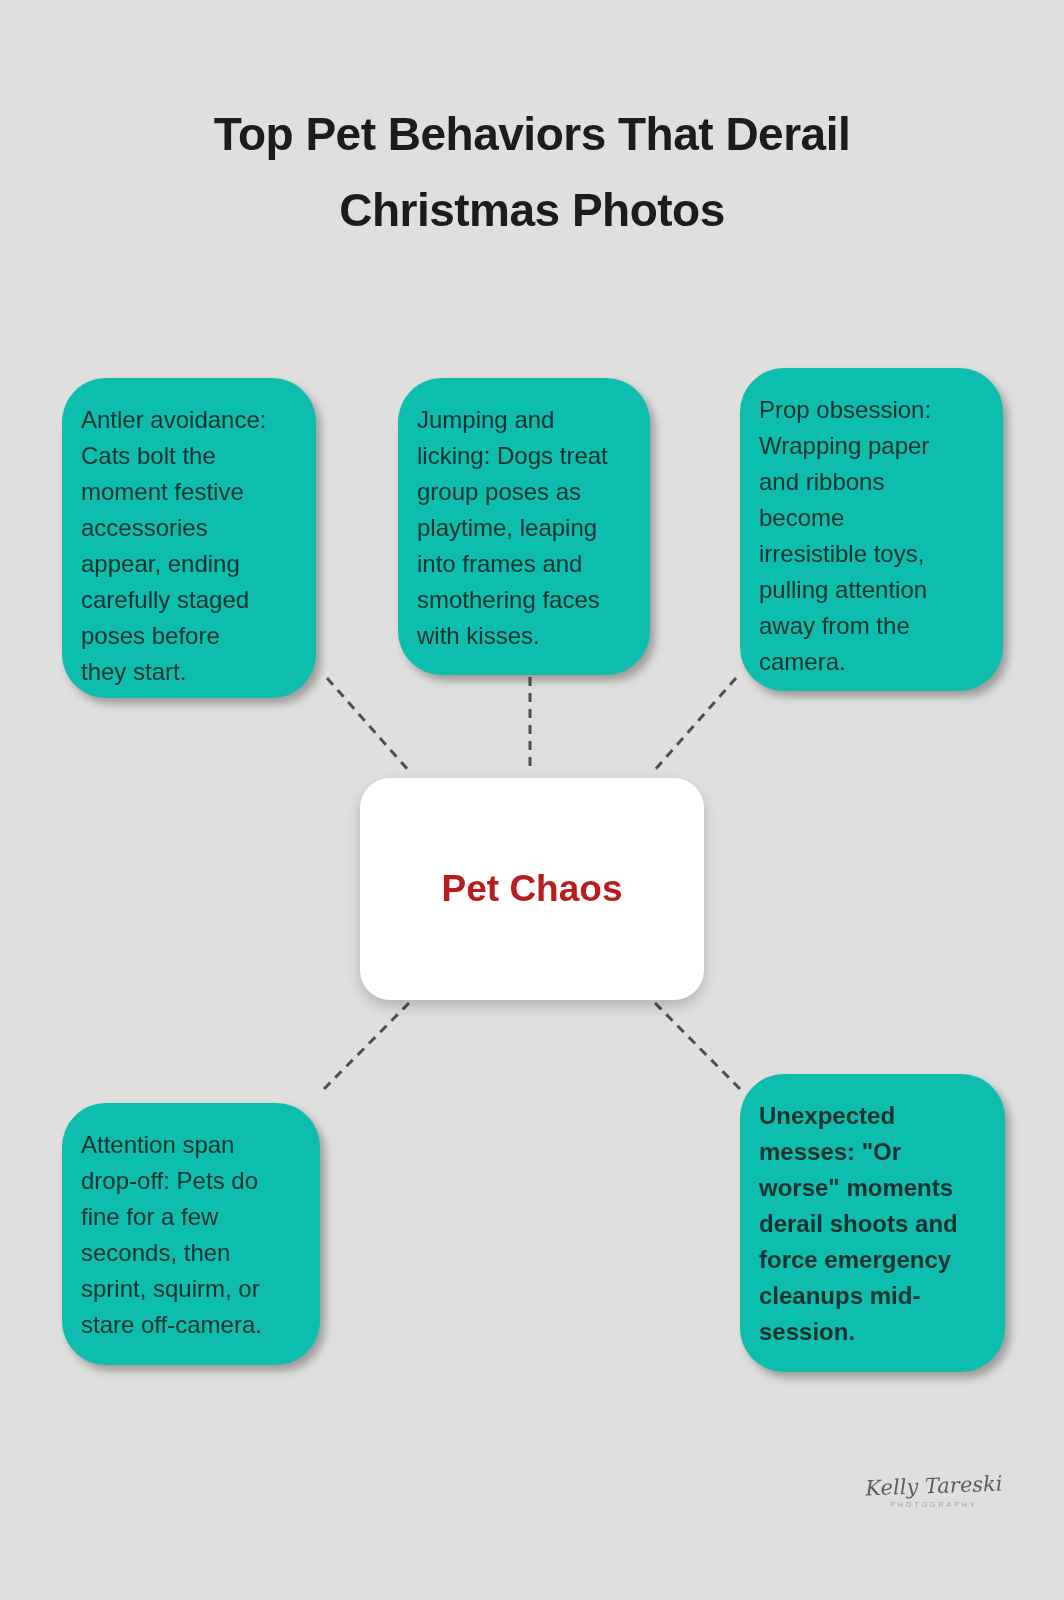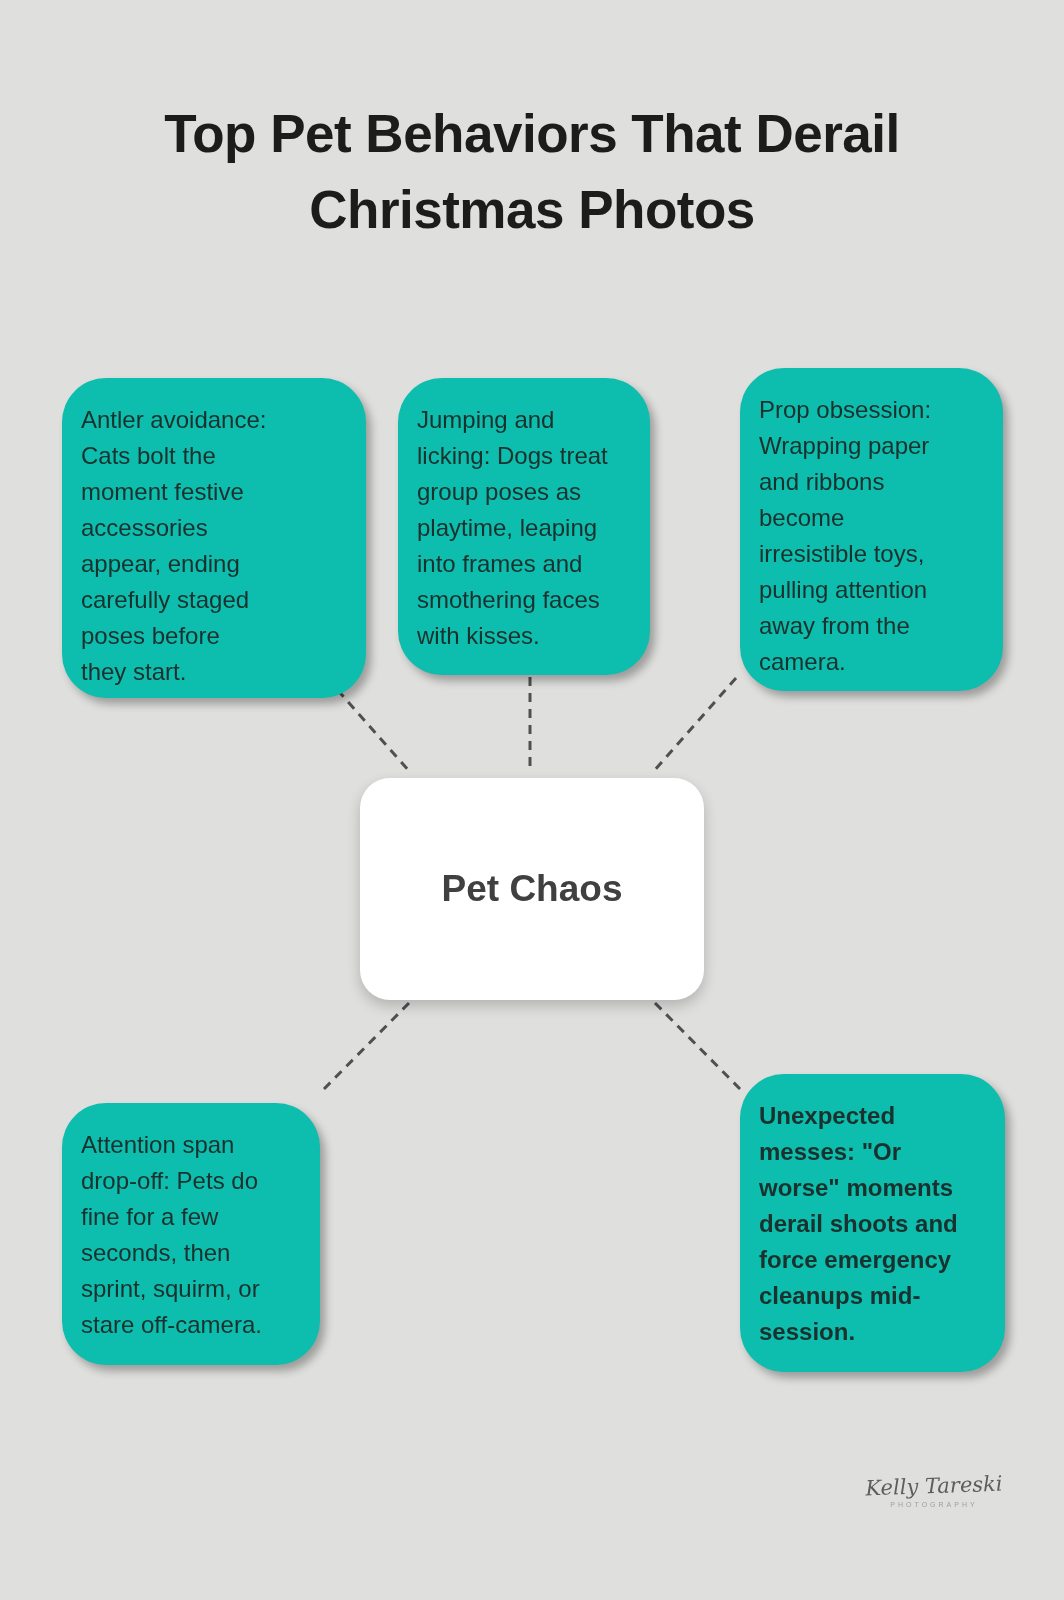--- a/index.html
+++ b/index.html
@@ -9,21 +9,21 @@
     height:1600px;
     background:#dfe0de;
     overflow:hidden;
     font-family:"Liberation Sans", sans-serif;
   }
   .title{
     position:absolute;
     left:0; right:0; top:96px;
     margin:0;
     text-align:center;
-    font-size:53px;
+    font-size:46px;
     line-height:76px;
     font-weight:800;
     letter-spacing:-0.5px;
     color:#1c1c1a;
     white-space:pre-line;
   }
   .connectors{
     position:absolute;
     left:0; top:0;
     width:1064px; height:1600px;
@@ -54,24 +54,24 @@
     border-radius:30px;
     box-shadow:0 6px 14px rgba(0,0,0,0.20);
     z-index:2;
     display:flex;
     align-items:center;
     justify-content:center;
   }
   .center-node span{
     font-size:37px;
     font-weight:800;
-    color:#404040;
+    color:#b91c1c;
     text-align:center;
   }
-  .node1{left:62px;  top:378px;  width:304px; height:320px;}
+  .node1{left:62px;  top:378px;  width:254px; height:320px;}
   .node2{left:398px; top:378px;  width:252px; height:297px;}
   .node3{left:740px; top:368px;  width:263px; height:323px;}
   .node4{left:62px;  top:1076px; width:258px; height:262px;margin-top:27px;}
   .node5{left:740px; top:1074px; width:265px; height:298px;font-weight:bold;}
   .signature{
     position:absolute;
     right:40px; top:1474px;
     width:180px;
     text-align:center;
     z-index:2;

